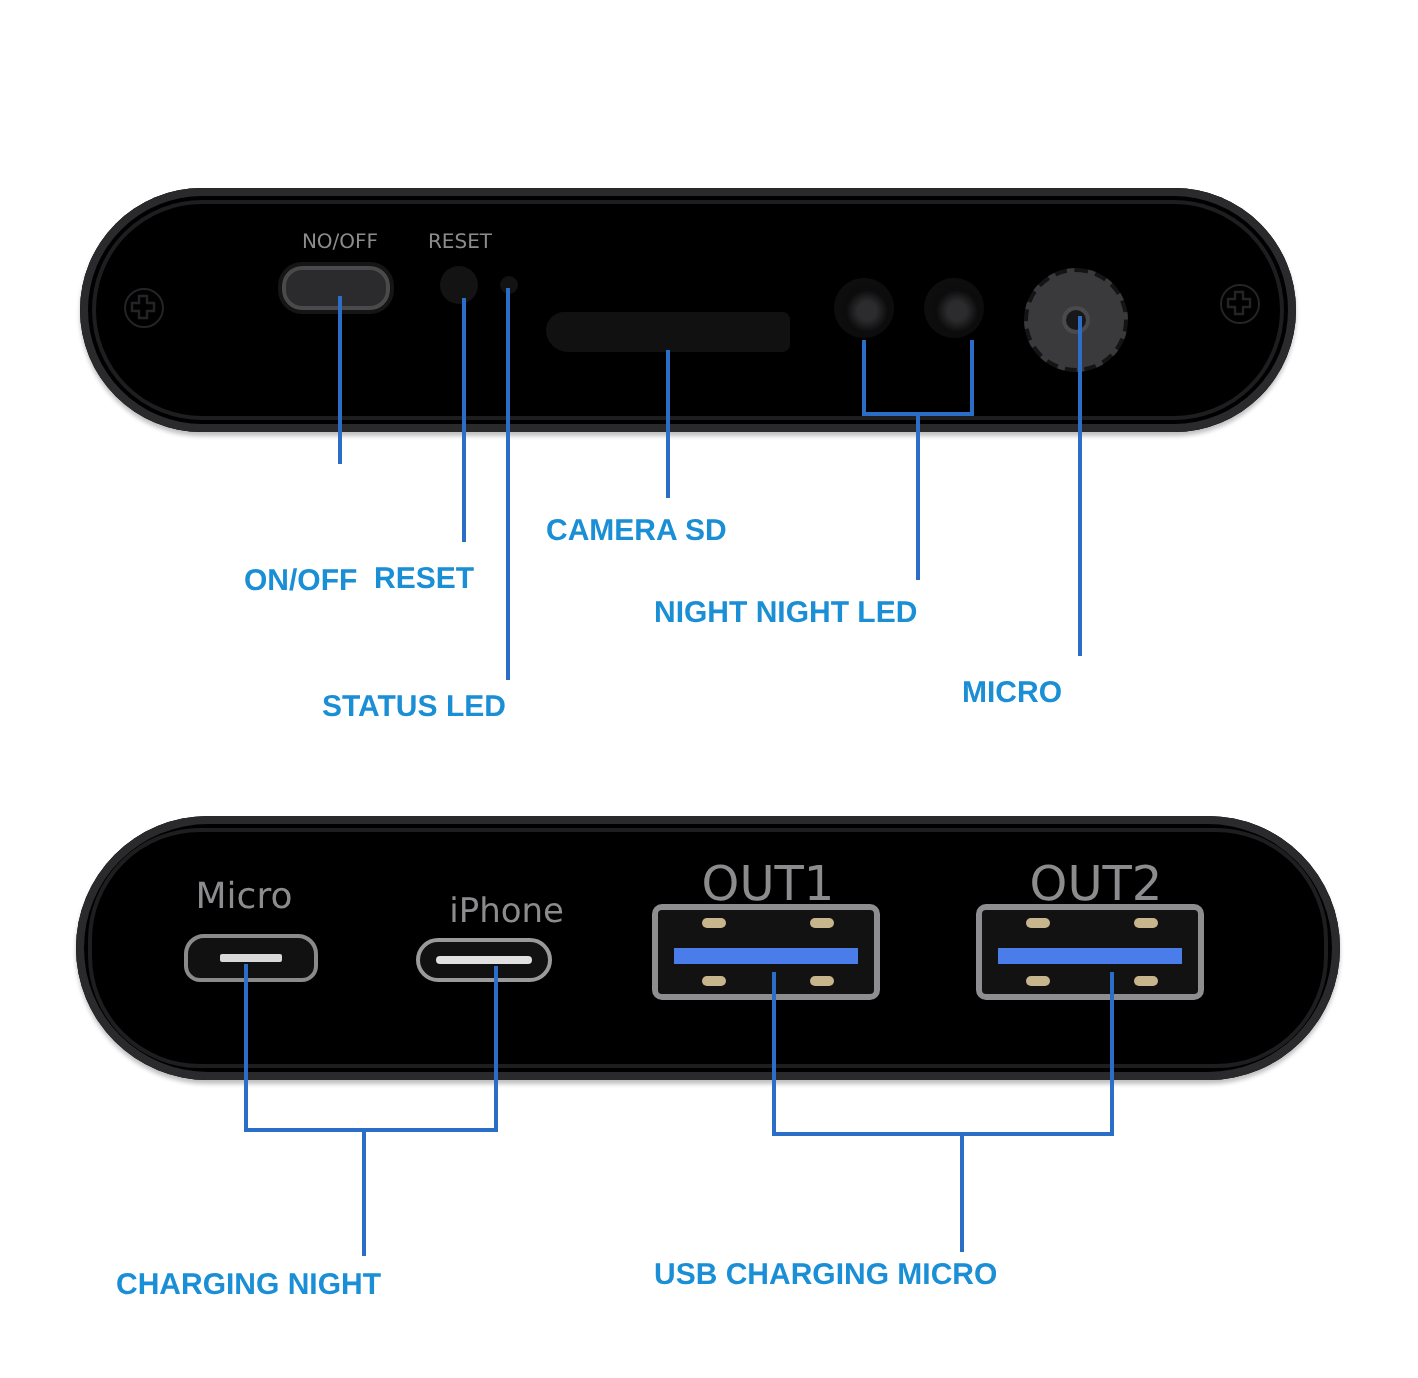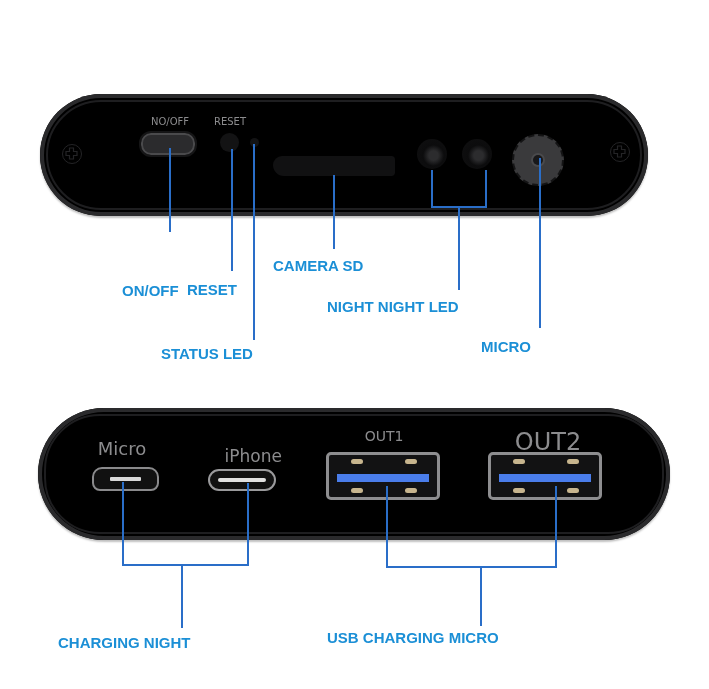--- a/index.html
+++ b/index.html
@@ -75,21 +75,21 @@
 <div class="label" style="left:161px; top:345px;">STATUS LED</div>
 <div class="label" style="left:273px; top:257px;">CAMERA SD</div>
 <div class="label" style="left:327px; top:298px;">NIGHT NIGHT LED</div>
 <div class="label" style="left:481px; top:338px;">MICRO</div>
 
 <div class="device" style="left:38px; top:408px; width:632px; height:132px; border-radius:66px;">
   <div class="rim"></div>
 
   <div class="embossed" style="left:48px; top:30px; width:72px; font-size:18px;">Micro</div>
   <div class="embossed" style="left:164px; top:38px; width:80px; font-size:17px;text-align:right;">iPhone</div>
-  <div class="embossed" style="left:310px; top:20px; width:72px; font-size:14px;">OUT1</div>
+  <div class="embossed" style="left:310px; top:20px; width:72px; font-size:24px;">OUT1</div>
   <div class="embossed" style="left:474px; top:20px; width:72px; font-size:24px;">OUT2</div>
 
   <div class="port-micro" style="left:54px; top:59px; width:67px; height:24px;">
     <div class="pin"></div>
   </div>
   <div class="port-light" style="left:170px; top:61px; width:68px; height:22px;">
     <div class="pin"></div>
   </div>
 
   <div class="usb" style="left:288px; top:44px; width:114px; height:48px;">

